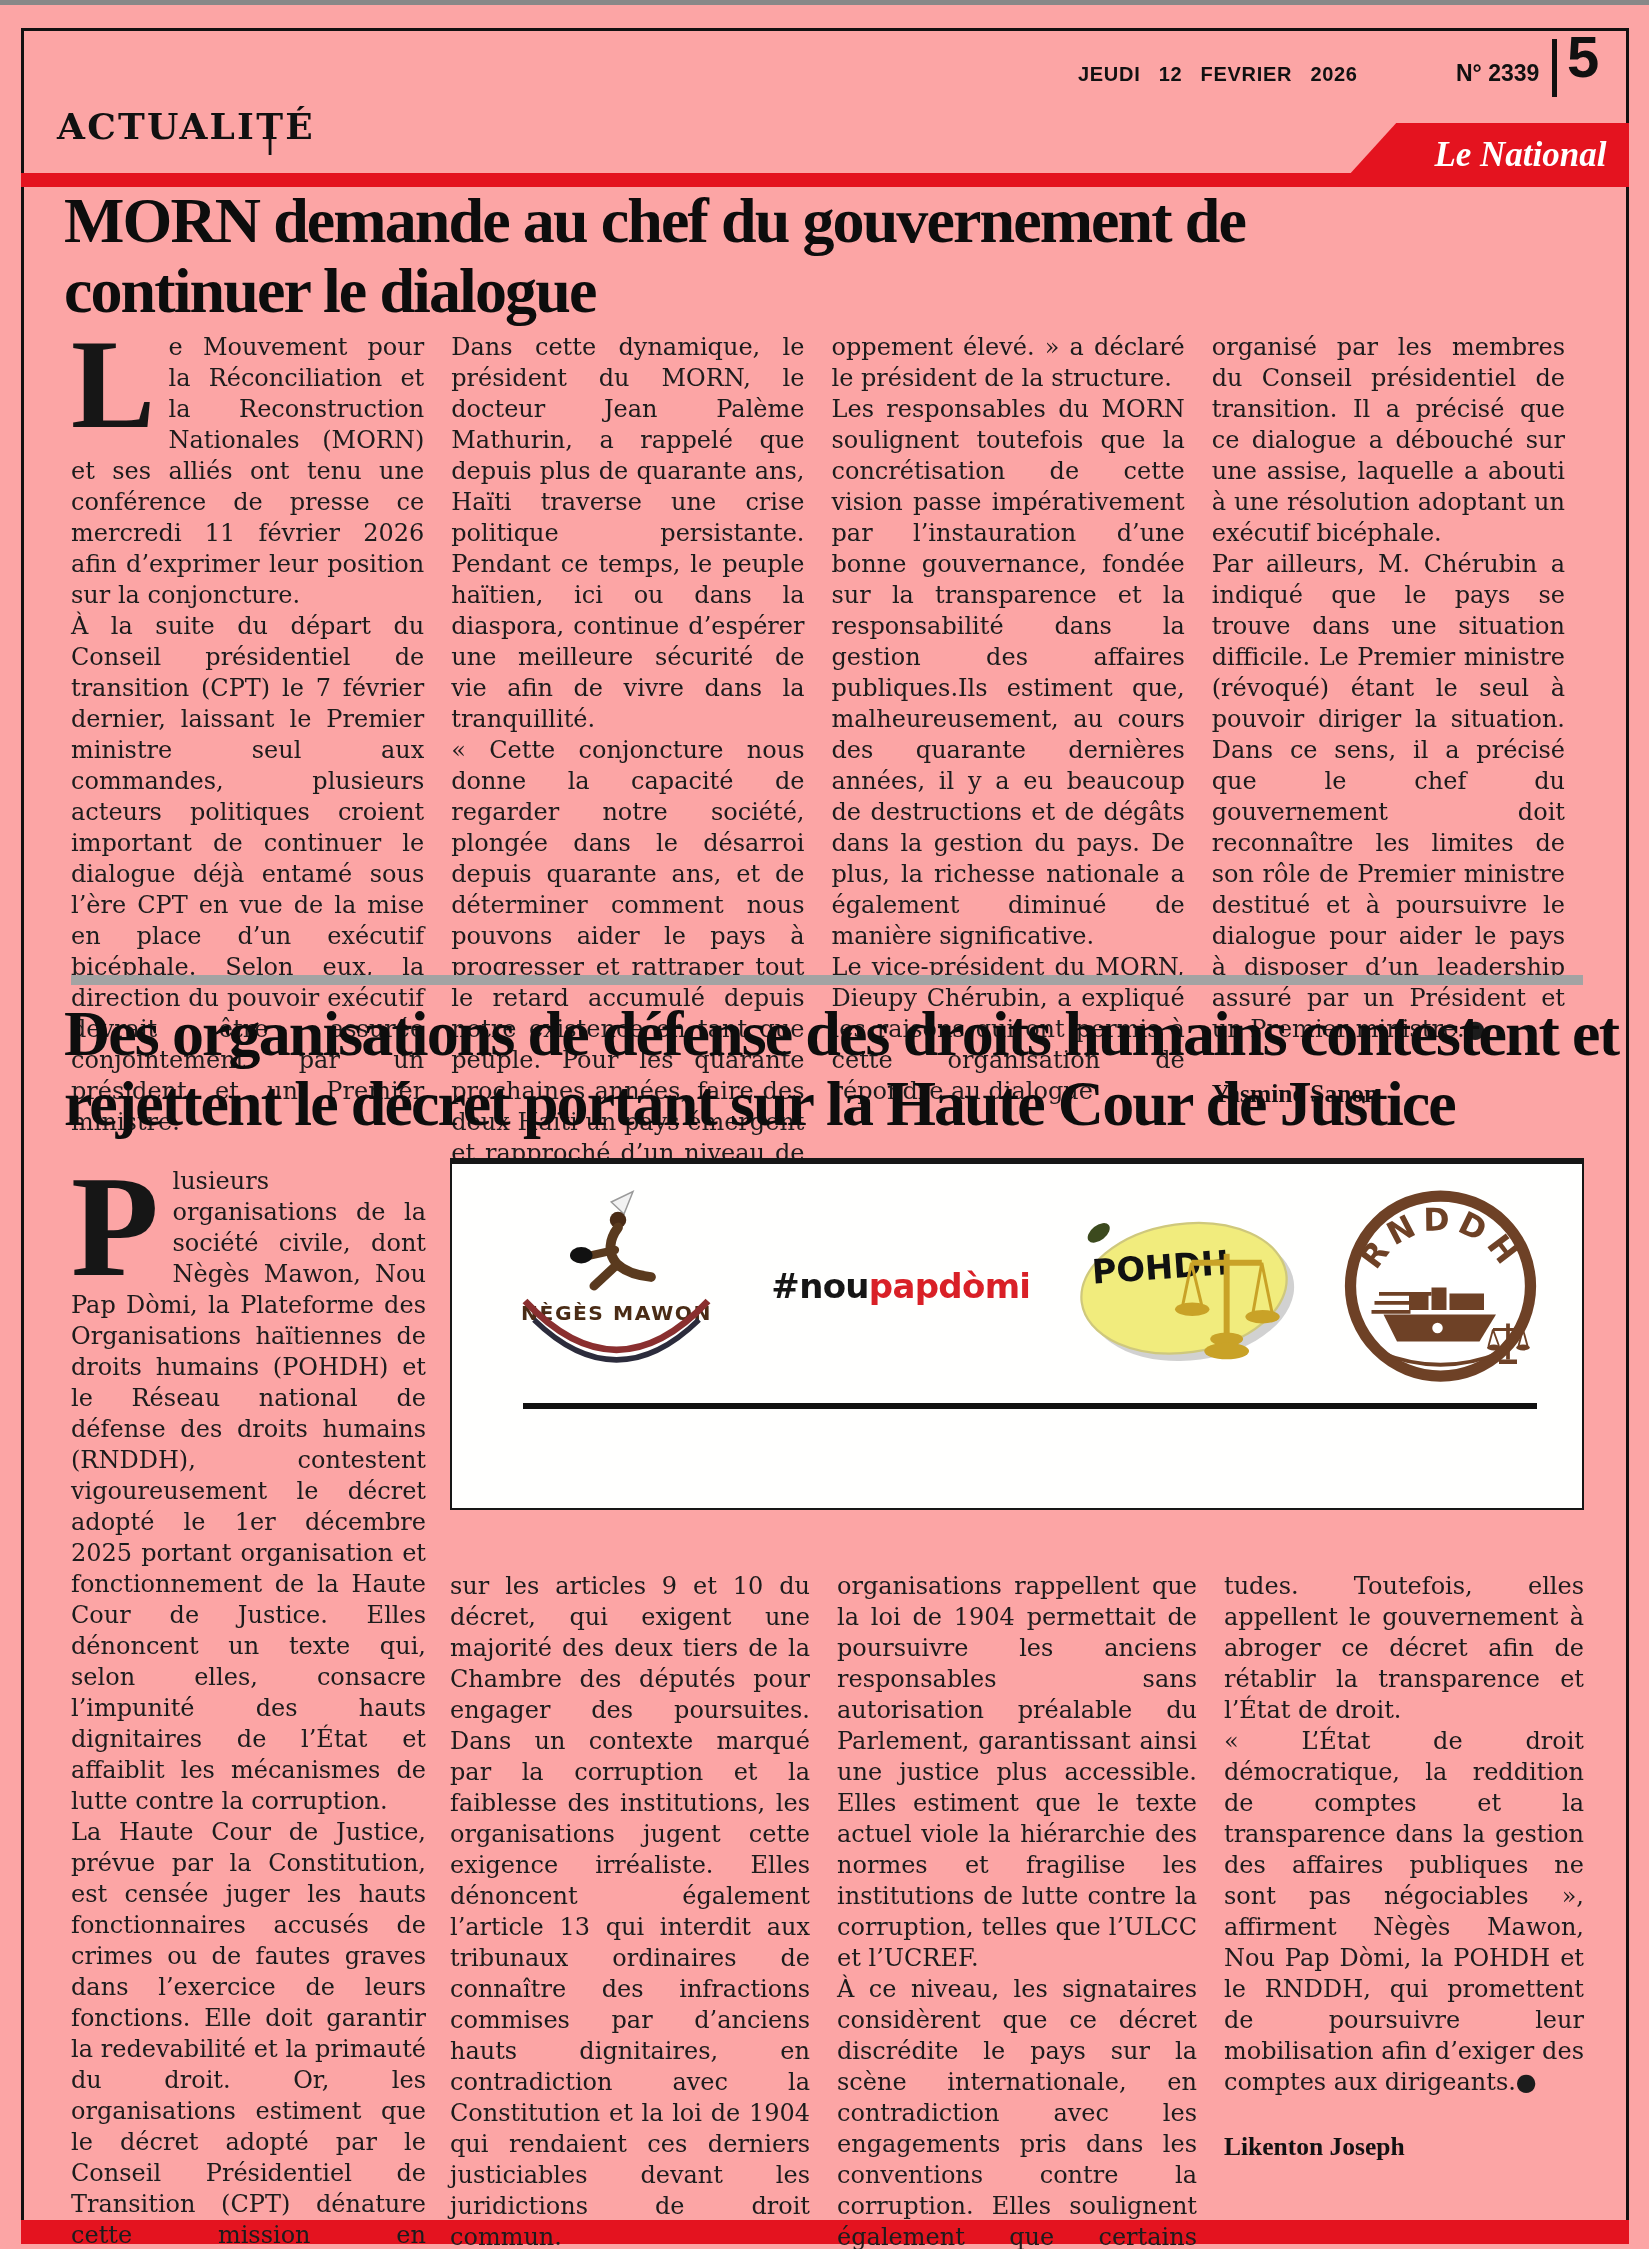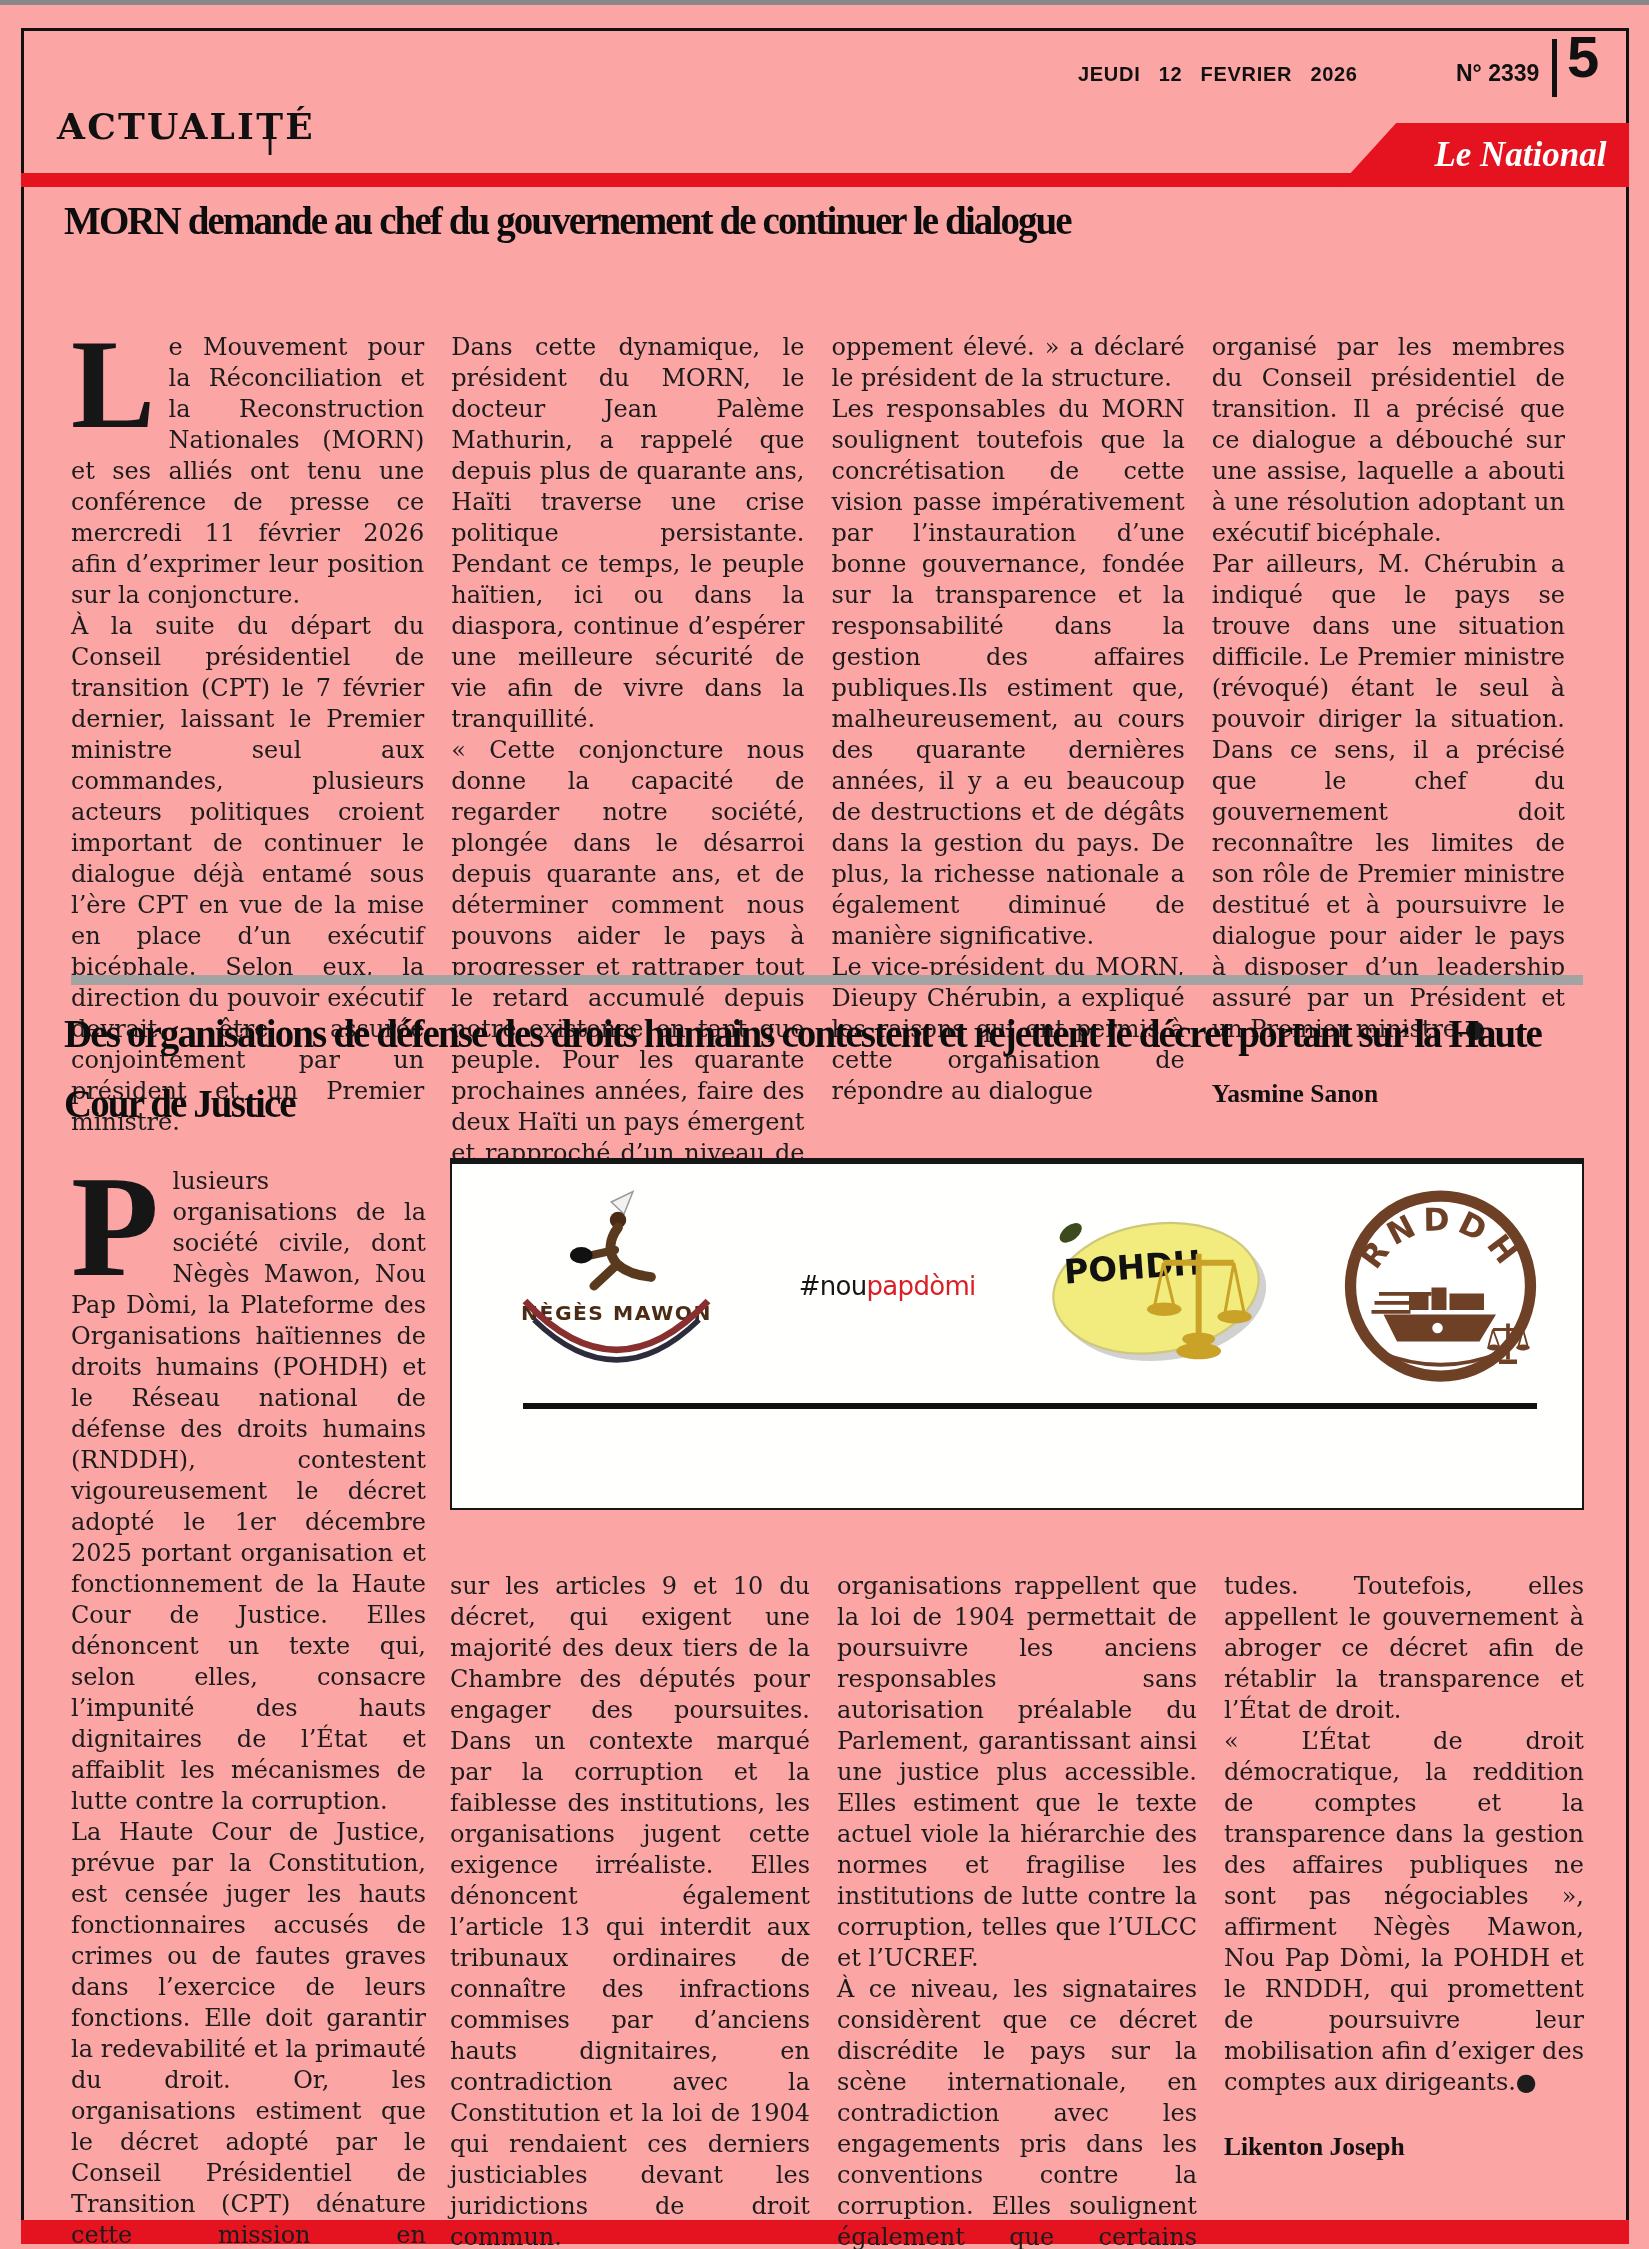--- a/index.html
+++ b/index.html
@@ -29,21 +29,21 @@
   .section-sep { position:absolute; left:264px; top:109px; font-family:"DejaVu Serif",serif;
                font-weight:400; font-size:36px; color:#111; }
   .red-band  { position:absolute; left:21px; right:21px; top:168px; height:14.2px; background:var(--accent); }
   .brand-badge { position:absolute; right:21px; top:118px; width:291px; height:64px; background:var(--accent);
                clip-path:polygon(20% 0, 100% 0, 100% 100%, 0 100%); }
   .brand-badge span { position:absolute; right:22.5px; top:12px; font-family:"Liberation Serif",serif;
                font-style:italic; font-weight:700; font-size:35px; color:#ffffff; }
 
   
   .headline { position:absolute; left:64px; font-family:"Liberation Serif",serif; font-weight:700;
-              color:#0d0d0d; font-size:39px; line-height:70px; letter-spacing:-1.9px; }
+              color:#0d0d0d; font-size:64px; line-height:70px; letter-spacing:-1.9px; }
   #a1-title { top:181px;  width:1372px; }
   #a2-title { top:994px; width:1560px; }
 
   
   .colrow { position:absolute; display:flex; gap:27px; }
   #a1-cols { left:71px; top:327px; width:1494px; }
   #a2-cols { left:450px; top:1566px; width:1134px; }
   .col { flex:1 1 0; }
   .coltext { font-size:24px; line-height:31px; text-align:justify; white-space:pre-line; color:#1c1c1c; }
   .dropcap { float:left; font-family:"Liberation Serif",serif; font-weight:700; color:#161616;
@@ -52,21 +52,21 @@
   .byline { margin-top:34px; font-family:"Liberation Serif",serif; font-weight:700; font-size:25.5px; color:#111; }
 
   #a2-leftcol { position:absolute; left:71px; top:1161px; width:355px; }
 
   .article-divider { position:absolute; left:71px; top:970px; width:1512px; height:9.7px; background:#a3a3a3; }
 
   
   .figure { position:absolute; left:450px; top:1153px; width:1134px; height:352px; background:#fffffe;
             border:2.2px solid #161616; border-top-width:6.7px; }
   .logo-row { display:flex; align-items:center; justify-content:space-between; padding:13.5px 41px 0 52px; height:231px; }
-  .hashtag { font-family:"DejaVu Sans",sans-serif; font-weight:400; font-size:26px; letter-spacing:-0.7px; }
+  .hashtag { font-family:"DejaVu Sans",sans-serif; font-weight:700; font-size:34px; letter-spacing:-0.7px; }
   .hashtag .blk { color:#161616; }
   .hashtag .red { color:#d92027; }
   .fig-caption { margin:16.5px 45px 0 71px; font-family:"Liberation Serif",serif; font-weight:700;
                  font-size:28px; line-height:37px; color:#111; }
   .caption-rule { margin:7.5px 45px 0 71px; height:6px; background:#111; }
 
   svg text { font-family:"DejaVu Sans",sans-serif; }
 </style>
 </head>
 <body>

